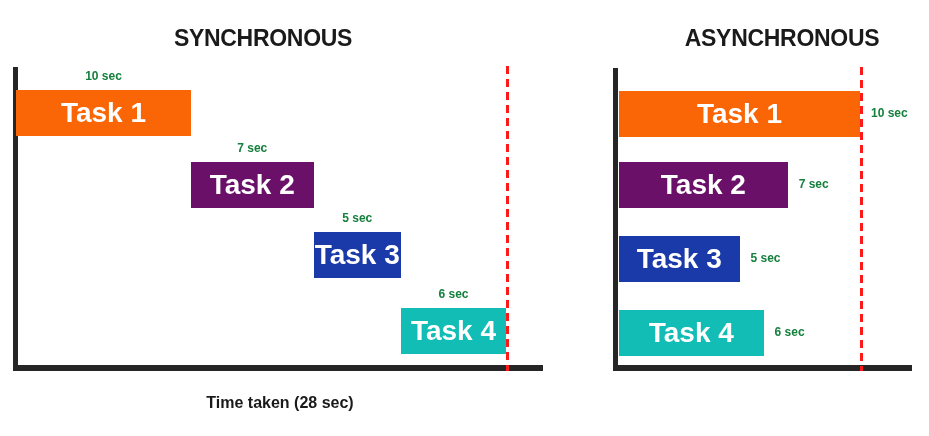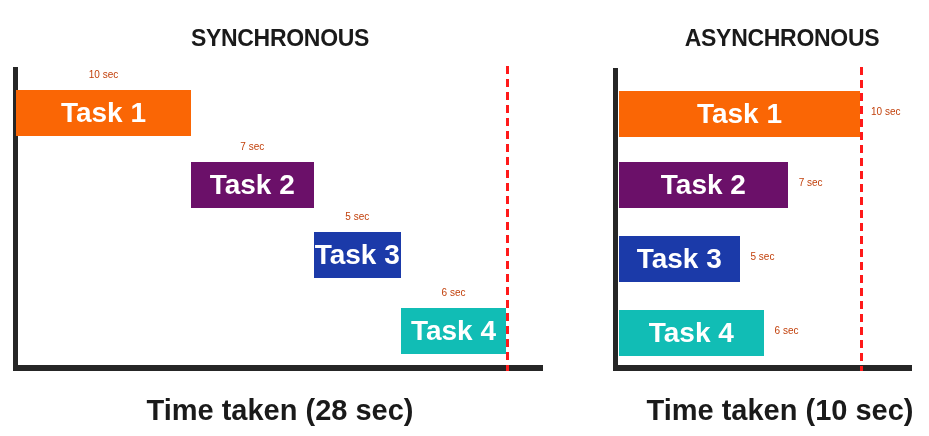--- a/index.html
+++ b/index.html
@@ -9,36 +9,36 @@
     background:#ffffff;
     font-family:"Liberation Sans", sans-serif;
     overflow:hidden;
   }
   .chart-layer{position:absolute;inset:0;}
   .chart-title{
     position:absolute;top:6px;transform:translateX(-50%);
     font-size:23px;font-weight:700;color:#1a1a1a;white-space:nowrap;
     letter-spacing:-0.3px;
   }
-  .title-0{left:280px;}
+  .title-0{left:263px;}
   .title-1{left:782px;}
   .chart-caption{
     position:absolute;top:394px;transform:translateX(-50%);
-    font-size:29px;font-weight:600;color:#1a1a1a;white-space:nowrap;
+    font-size:16px;font-weight:600;color:#1a1a1a;white-space:nowrap;
   }
   .caption-0{left:280px;}
   .caption-1{left:780px;}
   .axis{position:absolute;}
   .task-bar{
     position:absolute;
     display:flex;align-items:center;justify-content:center;
     color:#ffffff;font-size:28px;font-weight:700;white-space:nowrap;
   }
   .dur-label{
-    position:absolute;font-size:10px;font-weight:400;color:#c2410c;white-space:nowrap;
+    position:absolute;font-size:12px;font-weight:700;color:#15803d;white-space:nowrap;
   }
   .dur-above{transform:translateX(-50%);}
   .deadline{position:absolute;width:3px;}
 </style>
 </head>
 <body>
 
 <div class="canvas">
   <h2 class="chart-title title-0">SYNCHRONOUS</h2>
   <h2 class="chart-title title-1">ASYNCHRONOUS</h2>
@@ -80,14 +80,13 @@
         <span>Task 3</span>
       </div>
       <div class="dur-label" style="left: 750.5px; top: 251px;">5 sec</div>
       <div class="task-bar" style="left: 619px; top: 310px; width: 144.6px; height: 46px; background: rgb(17, 189, 181);">
         <span>Task 4</span>
       </div>
       <div class="dur-label" style="left: 774.6px; top: 325px;">6 sec</div>
     </div>
 
   <div class="chart-caption caption-0">Time taken (28 sec)</div>
-  <div class="chart-caption caption-1">Time taken (10 sec)</div>
 </div>
 
 </body></html>

